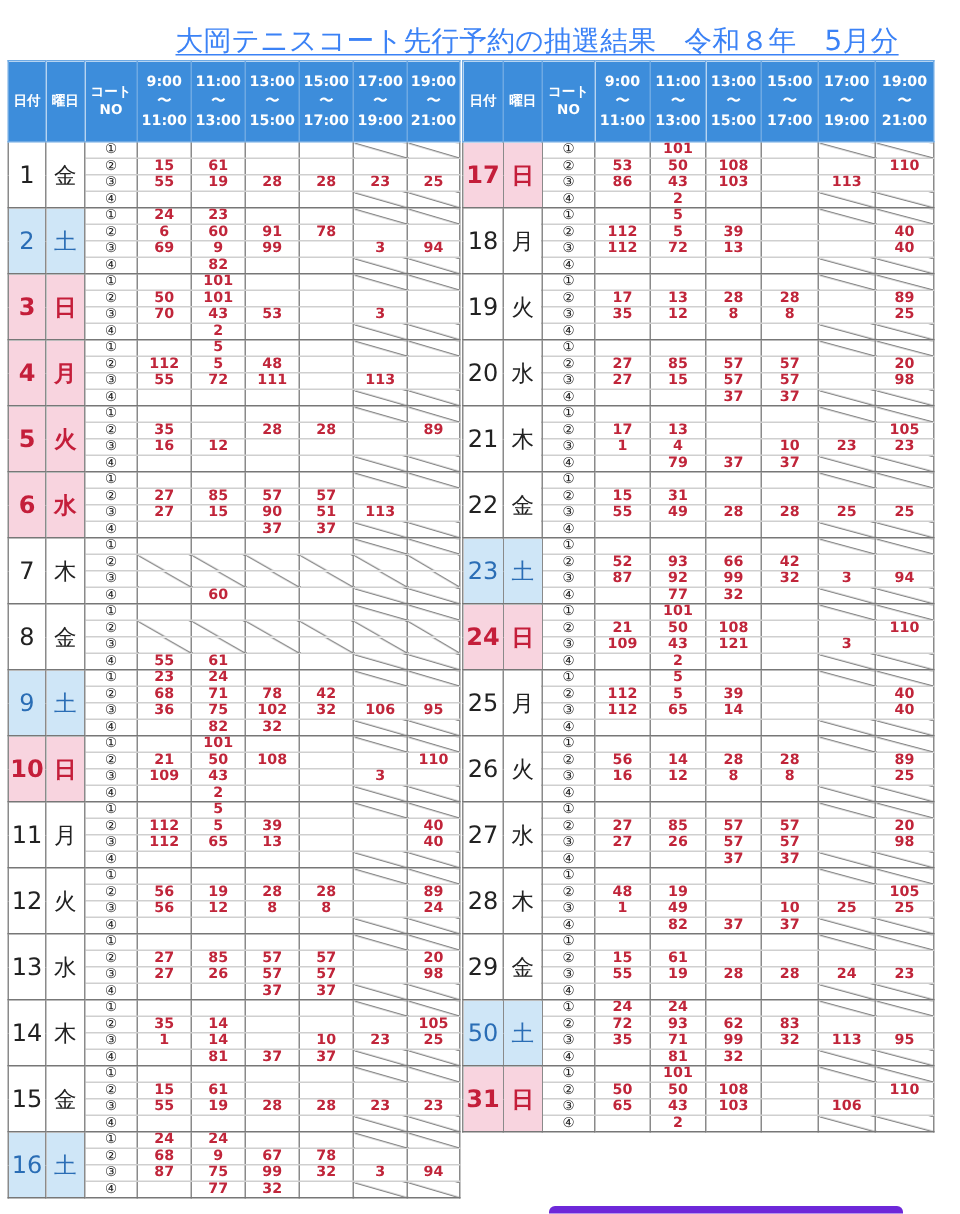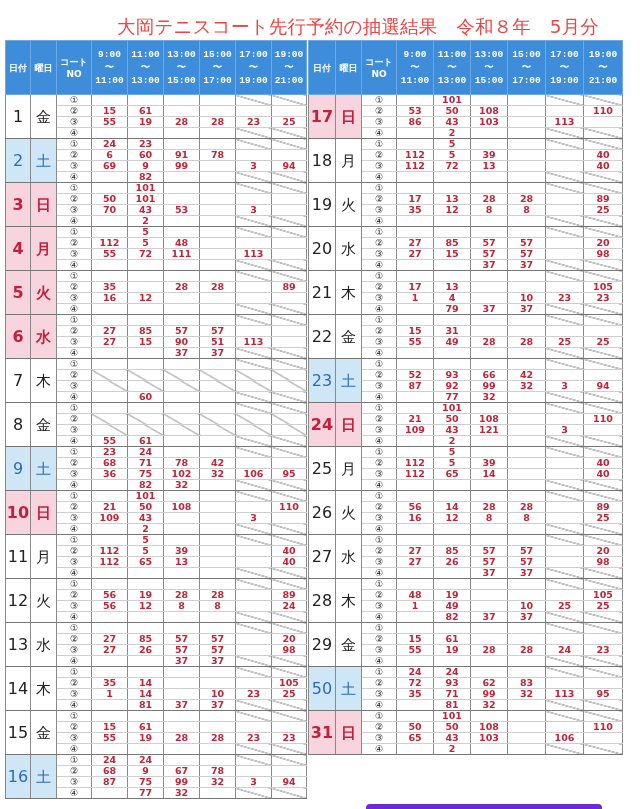--- a/index.html
+++ b/index.html
@@ -1,21 +1,21 @@
 <!DOCTYPE html>
 <html><head>
 <meta charset="utf-8">
 <style>
   html,body{margin:0;padding:0;background:#fff;}
   body{width:640px;height:809px;position:relative;overflow:hidden;font-family:"DejaVu Sans","Liberation Sans",sans-serif;}
-  .title{position:absolute;left:117px;top:14px;font-size:18.5px;letter-spacing:0.2px;color:#ef4444;text-underline-offset:3px;white-space:nowrap;font-weight:500;}
+  .title{position:absolute;left:117px;top:14px;font-size:18.5px;letter-spacing:0.2px;color:#3b82f6;text-decoration:underline;text-underline-offset:3px;white-space:nowrap;font-weight:500;}
   .tbl{position:absolute;border-collapse:collapse;table-layout:fixed;}
   .tbl td,.tbl th{padding:0;margin:0;overflow:hidden;white-space:nowrap;}
   .tbl th{background:#3d8ddb;color:#fff;font-weight:bold;font-size:9px;border:1px solid #6ea9e3;text-align:center;line-height:12px;height:53px;}
-  .tbl th.time{line-height:13px;font-size:9.5px;font-family:Liberation Mono, monospace;}
+  .tbl th.time{line-height:13px;font-size:9.5px;}
   .tbl td{border-left:1px solid #8a8a8a;border-right:1px solid #8a8a8a;text-align:center;font-size:9.5px;color:#c0253a;font-weight:bold;height:10px;line-height:10px;position:relative;}
   .tbl tr.r1 td{border-top:1.5px solid #777;}
   .tbl tr td{border-bottom:1px solid #cfcfcf;}
   .tbl tr.r4 td{border-bottom:1.5px solid #777;}
   .tbl td.date,.tbl td.dow{font-size:16px;color:#222;font-weight:normal;border-bottom:1.5px solid #777;}
   .tbl td.dow{font-size:15px;}
   .tbl td.court{color:#222;font-weight:normal;font-size:9px;}
   .sat{background:#cfe6f7;color:#2a6db5 !important;}
   .sun{background:#f8d4df;color:#c41e3a !important;font-weight:bold !important;}
   .slash{background-image:linear-gradient(to top right, transparent calc(50% - 0.6px), #555 50%, transparent calc(50% + 0.6px));}

